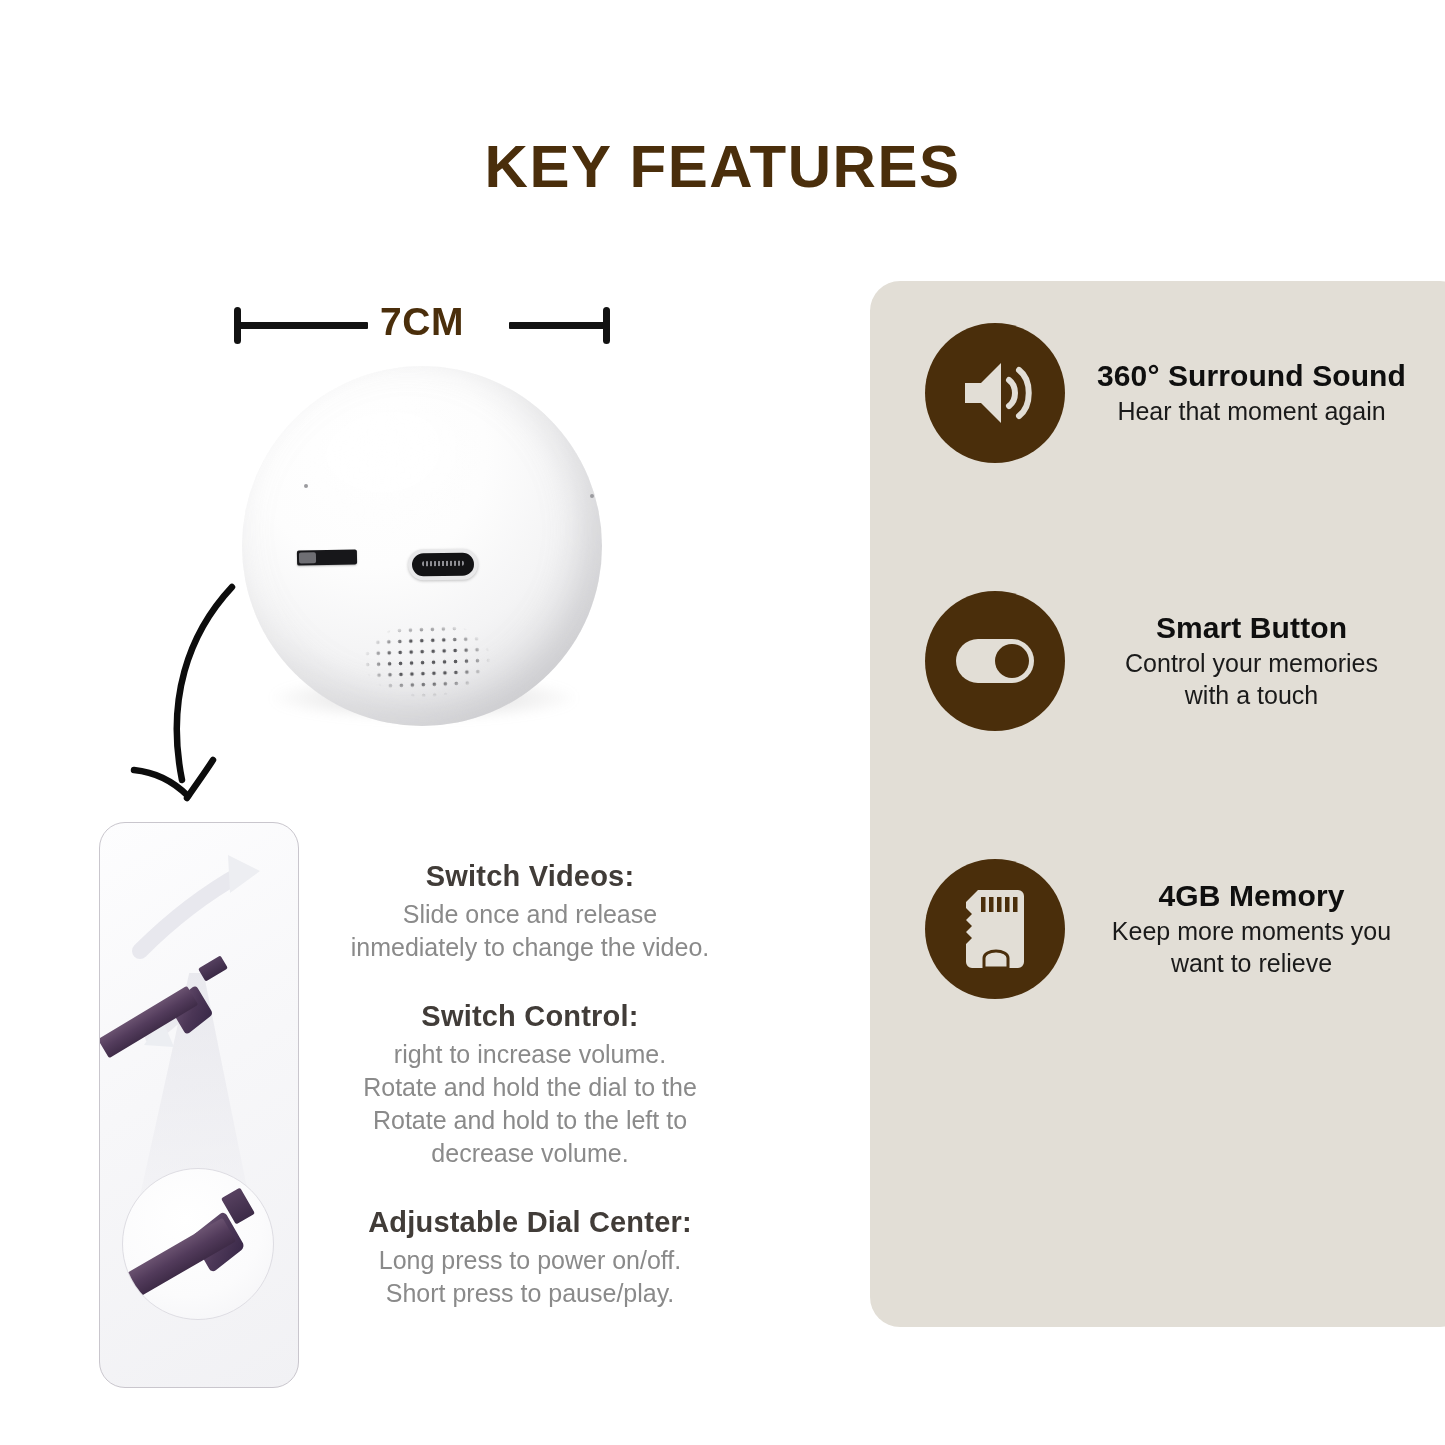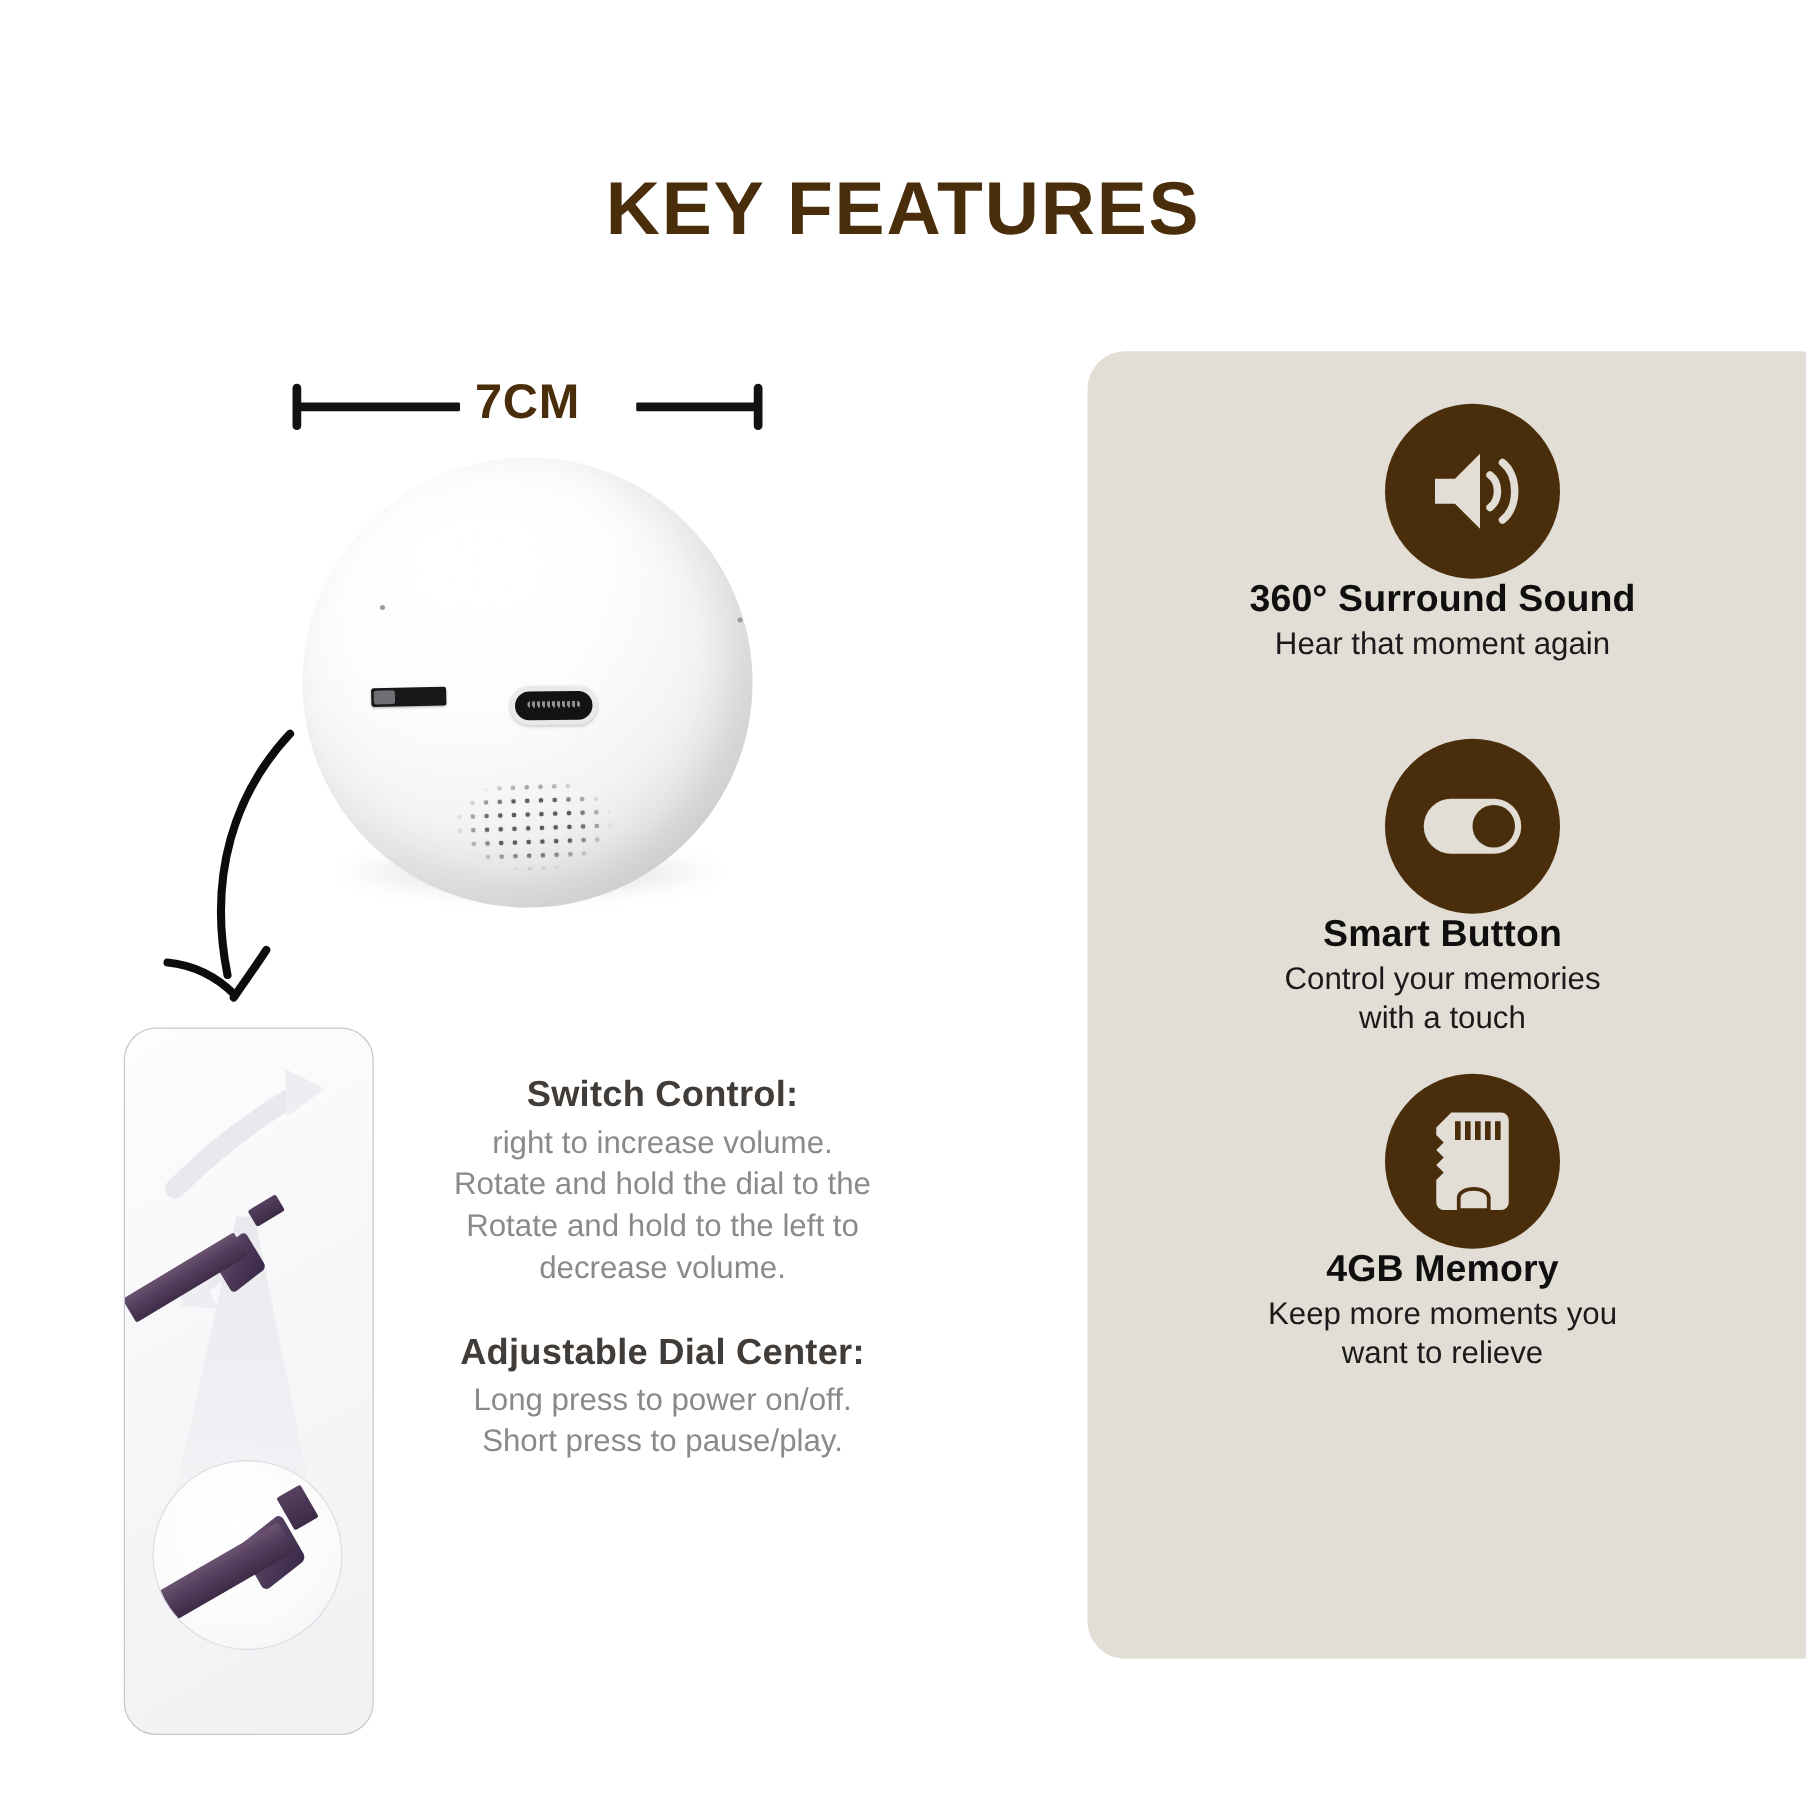--- a/index.html
+++ b/index.html
@@ -320,21 +320,20 @@
     height: 1046px;
     background: #E2DED6;
     border-radius: 30px;
   }
   .feature-row {
     position: absolute;
     left: 0;
     width: 560px;
     display: flex;
     align-items: center;
-    flex-direction: column;
   }
   .feature-row.r1 { top: 42px;  }
   .feature-row.r2 { top: 310px; }
   .feature-row.r3 { top: 578px; }
   .feature-row.r4 { top: 846px; }
 
   .icon-circle {
     flex: 0 0 auto;
     width: 140px;
     height: 140px;
@@ -415,20 +414,27 @@
 
     <div class="magnifier">
       <div class="mag-tip"></div>
       <div class="mag-knob"></div>
       <div class="mag-bar"></div>
     </div>
   </div>
 
   <div class="instructions">
 
+    <div class="instr-block">
+      <div class="instr-title">Switch Videos:</div>
+      <div class="instr-body">
+        <div>Slide once and release</div>
+        <div>inmediately to change the video.</div>
+      </div>
+    </div>
 
     <div class="instr-block">
       <div class="instr-title">Switch Control:</div>
       <div class="instr-body">
         <div>right to increase volume.</div>
         <div>Rotate and hold the dial to the</div>
         <div>Rotate and hold to the left to</div>
         <div>decrease volume.</div>
       </div>
     </div>

